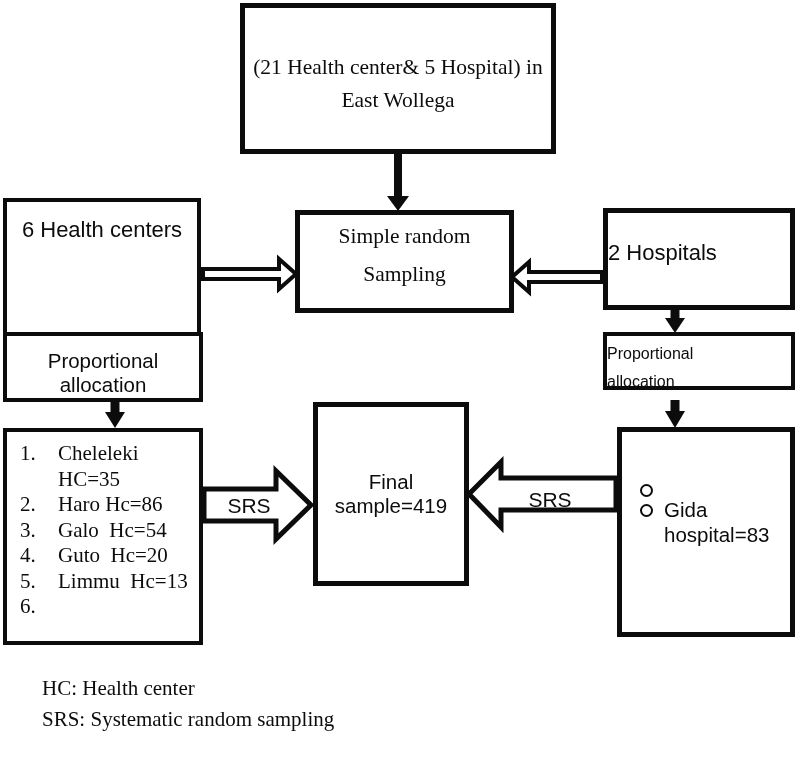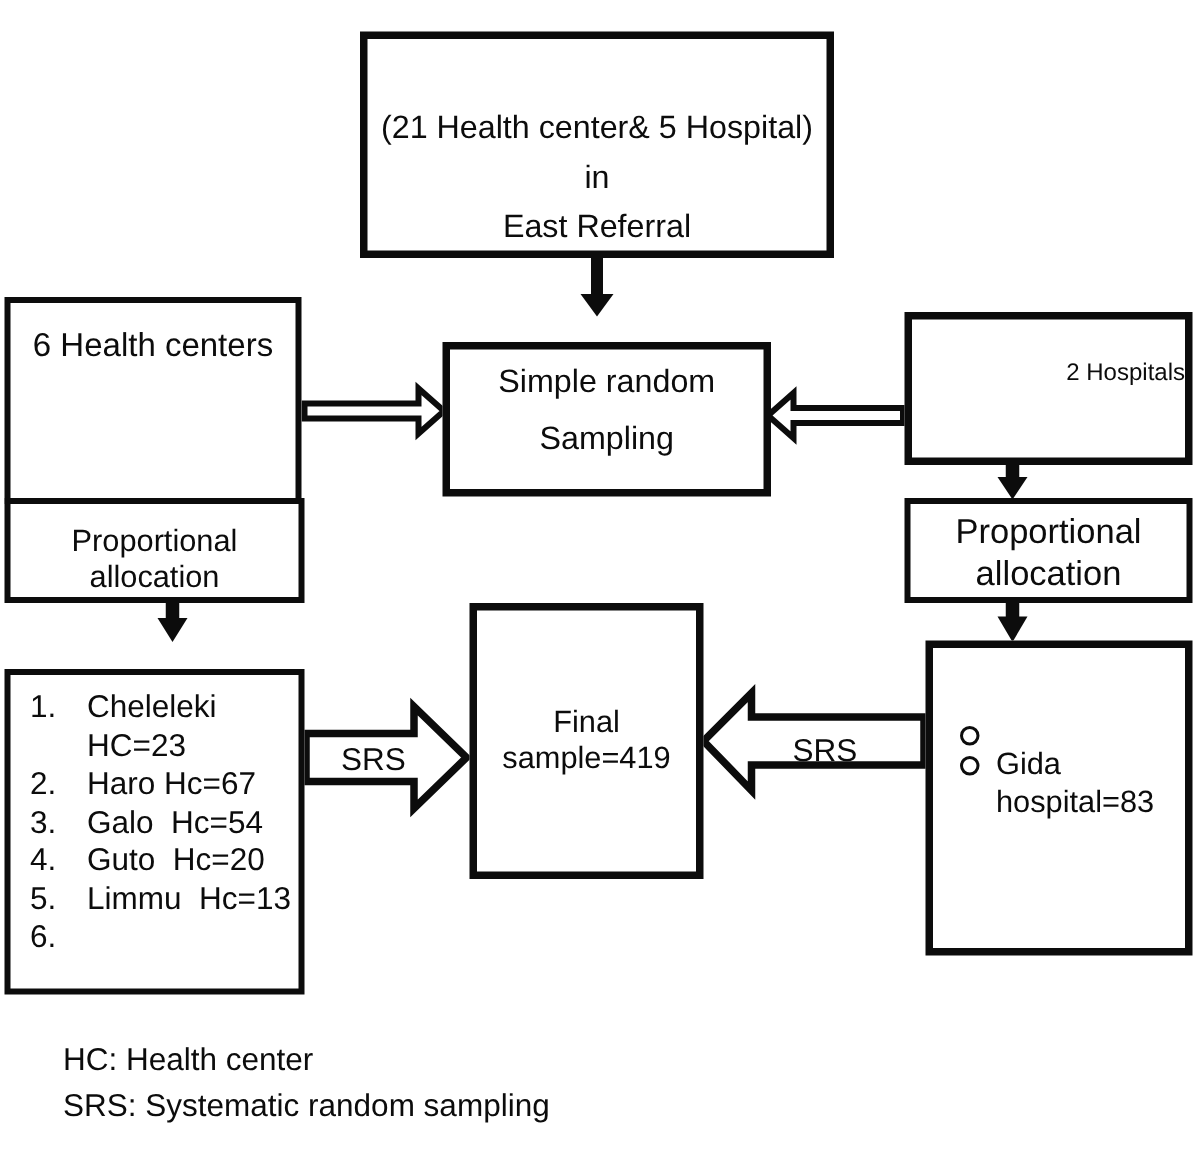--- a/index.html
+++ b/index.html
@@ -5,35 +5,35 @@
   html,body{margin:0;padding:0;background:#ffffff;}
   .canvas{
     position:relative;width:799px;height:766px;background:#ffffff;overflow:hidden;
     color:#0c0c0c;
   }
   .arrows{position:absolute;left:0;top:0;width:799px;height:766px;z-index:0;}
   .box{
     position:absolute;box-sizing:border-box;background:#ffffff;
     border:4px solid #0c0c0c;z-index:1;
   }
-  .serif{font-family:Liberation Sans, sans-serif;margin-top:18px;}
+  .serif{font-family:Liberation Serif, serif;}
   .sans{font-family:"Liberation Sans","DejaVu Sans",sans-serif;}
 
   .top-box{left:240px;top:3px;width:316px;height:151px;border-width:5px;
     font-size:21.5px;line-height:33px;text-align:center;padding-top:43px;}
   .left-source{left:3px;top:198px;width:198px;height:138px;
     font-size:22px;text-align:center;padding-top:15px;}
   .center-box{left:295px;top:210px;width:219px;height:103px;border-width:5px;
     font-size:21.5px;line-height:38px;text-align:center;padding-top:2px;}
   .right-source{left:603px;top:208px;width:192px;height:102px;border-width:5px;
-    font-size:16px;text-align:right;padding-top:27px;}
+    font-size:22px;text-align:left;padding-top:27px;}
   .left-alloc{left:3px;top:332px;width:200px;height:70px;
     font-size:20.5px;text-align:center;padding-top:13px;}
-  .right-alloc{left:603px;top:332px;width:192px;height:70px;
-    font-size:23px;line-height:28px;text-align:center;padding-top:4px;}
+  .right-alloc{left:603px;top:332px;width:192px;height:58px;
+    font-size:16px;line-height:28px;padding-top:4px;}
   .left-list{left:3px;top:428px;width:200px;height:217px;
     font-size:21px;padding:9px 0 0 13px;}
   .left-list .row{display:flex;line-height:25.5px;}
   .left-list .num{width:26px;flex:none;}
   .left-list .txt{white-space:pre-wrap;margin-left:12px;}
   .final-box{left:313px;top:402px;width:156px;height:184px;border-width:5px;
     font-size:20.5px;display:flex;align-items:center;justify-content:center;
     padding-bottom:0;text-align:center;}
   .right-list{left:617px;top:427px;width:178px;height:210px;border-width:5px;
     font-size:20.5px;padding:45px 0 0 16px;}
@@ -78,21 +78,21 @@
     <polygon points="602,272 529,272 529,262 512,277 529,292 529,282 602,282" fill="#ffffff" stroke="#0c0c0c" stroke-width="4"></polygon>
 
     <polygon points="204,489 276,489 276,471 311,505 276,539 276,521 204,521" fill="#ffffff" stroke="#0c0c0c" stroke-width="5"></polygon>
     <polygon points="616,478 501,478 501,462 469,494 501,527 501,510 616,510" fill="#ffffff" stroke="#0c0c0c" stroke-width="5"></polygon>
     <text class="srs-text" x="249" y="513">SRS</text>
     <text class="srs-text" x="550" y="507">SRS</text>
   </svg>
 
   <div class="box serif top-box">
     <div>(21 Health center&amp; 5 Hospital) in</div>
-    <div>East Referral</div>
+    <div>East Wollega</div>
   </div>
 
   <div class="box sans left-source">
     <div>6 Health centers</div>
   </div>
 
   <div class="box serif center-box">
     <div>Simple random</div>
     <div>Sampling</div>
   </div>
@@ -106,25 +106,25 @@
   </div>
 
   <div class="box sans right-alloc">
     <div>Proportional</div>
     <div>allocation</div>
   </div>
 
   <div class="box serif left-list">
     <div class="row">
       <span class="num">1.</span>
-      <span class="txt">Cheleleki HC=23</span>
+      <span class="txt">Cheleleki HC=35</span>
     </div>
     <div class="row">
       <span class="num">2.</span>
-      <span class="txt">Haro Hc=67</span>
+      <span class="txt">Haro Hc=86</span>
     </div>
     <div class="row">
       <span class="num">3.</span>
       <span class="txt">Galo  Hc=54</span>
     </div>
     <div class="row">
       <span class="num">4.</span>
       <span class="txt">Guto  Hc=20</span>
     </div>
     <div class="row">

